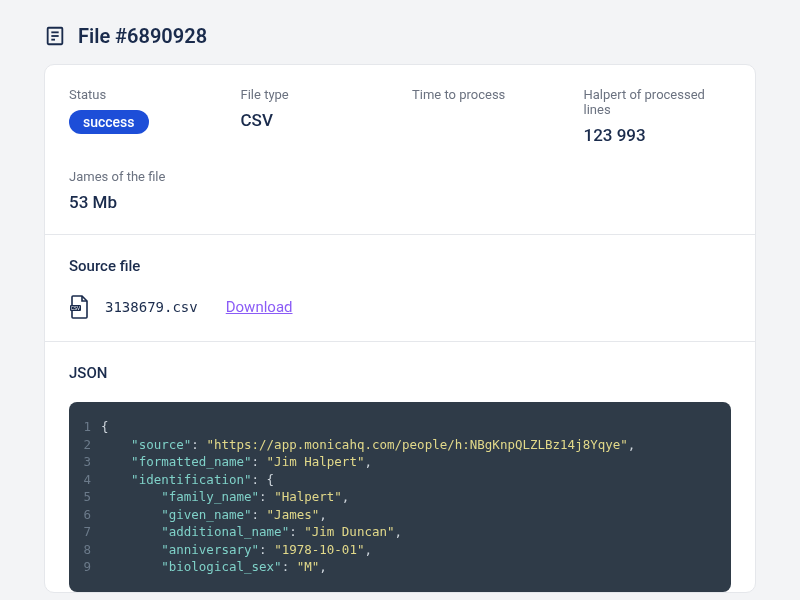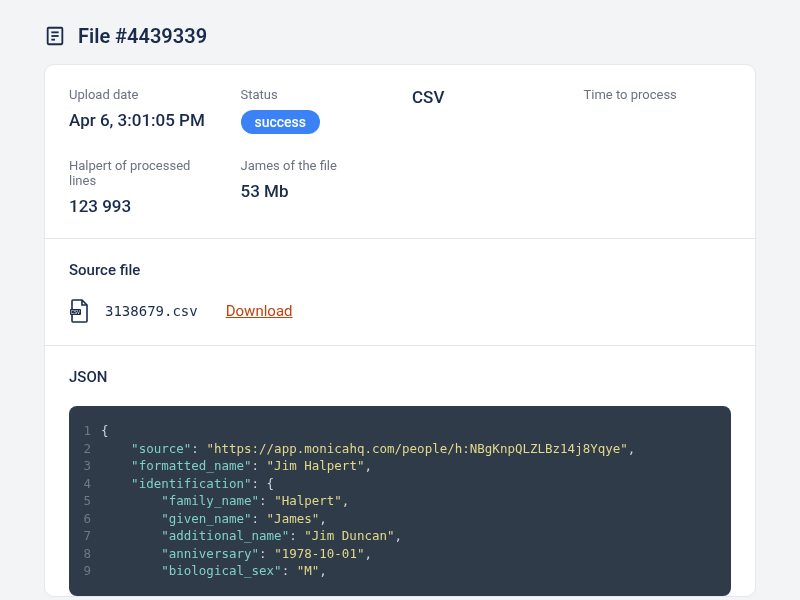--- a/index.html
+++ b/index.html
@@ -51,21 +51,21 @@
     color: #6b7280;
     margin-bottom: 8px;
   }
   .stat-value {
     font-size: 17px;
     color: #1a2b4c;
     font-weight: 500;
   }
   .badge {
     display: inline-block;
-    background: #3b82f6;
+    background: #1d4ed8;
     color: #fff;
     font-size: 14px;
     padding: 4px 14px;
     border-radius: 16px;
     font-weight: 500;
   }
   .section-heading {
     font-size: 15px;
     font-weight: 500;
     color: #1a2b4c;
@@ -77,21 +77,21 @@
     gap: 16px;
   }
   .csv-icon { width: 20px; height: 24px; }
   .filename {
     font-family: ui-monospace, SFMono-Regular, Menlo, Consolas, monospace;
     font-size: 14px;
     color: #1a2b4c;
     margin-right: 12px;
   }
   .download-link {
-    color: #c2410c;
+    color: #8b5cf6;
     text-decoration: underline;
     font-size: 15px;
     cursor: pointer;
   }
   .code-block {
     background: #2f3b48;
     border-radius: 8px;
     padding: 16px 16px 16px 0;
     font-family: ui-monospace, SFMono-Regular, Menlo, Consolas, monospace;
     font-size: 12.5px;
@@ -122,36 +122,33 @@
 <div class="page">
   <div class="title-row">
     <span class="title-icon">
       <svg viewBox="0 0 24 24" width="22" height="22" fill="none" stroke="#1a2b4c" stroke-width="2">
         <rect x="4" y="3" width="16" height="18" rx="1"></rect>
         <line x1="8" y1="8" x2="16" y2="8"></line>
         <line x1="8" y1="12" x2="16" y2="12"></line>
         <line x1="8" y1="16" x2="12" y2="16"></line>
       </svg>
     </span>
-    <h1 class="title-text">File #4439339</h1>
+    <h1 class="title-text">File #6890928</h1>
   </div>
 
   <div class="card">
 
     <div class="section">
       <div class="stats-grid">
         <div class="stat">
-          <div class="stat-label">Upload date</div>
-          <div class="stat-value">Apr 6, 3:01:05 PM</div>
-        </div>
-        <div class="stat">
           <div class="stat-label">Status</div>
           <div><span class="badge">success</span></div>
         </div>
         <div class="stat">
+          <div class="stat-label">File type</div>
           <div class="stat-value">CSV</div>
         </div>
         <div class="stat">
           <div class="stat-label">Time to process</div>
         </div>
         <div class="stat">
           <div class="stat-label">Halpert of processed lines</div>
           <div class="stat-value">123 993</div>
         </div>
         <div class="stat">

